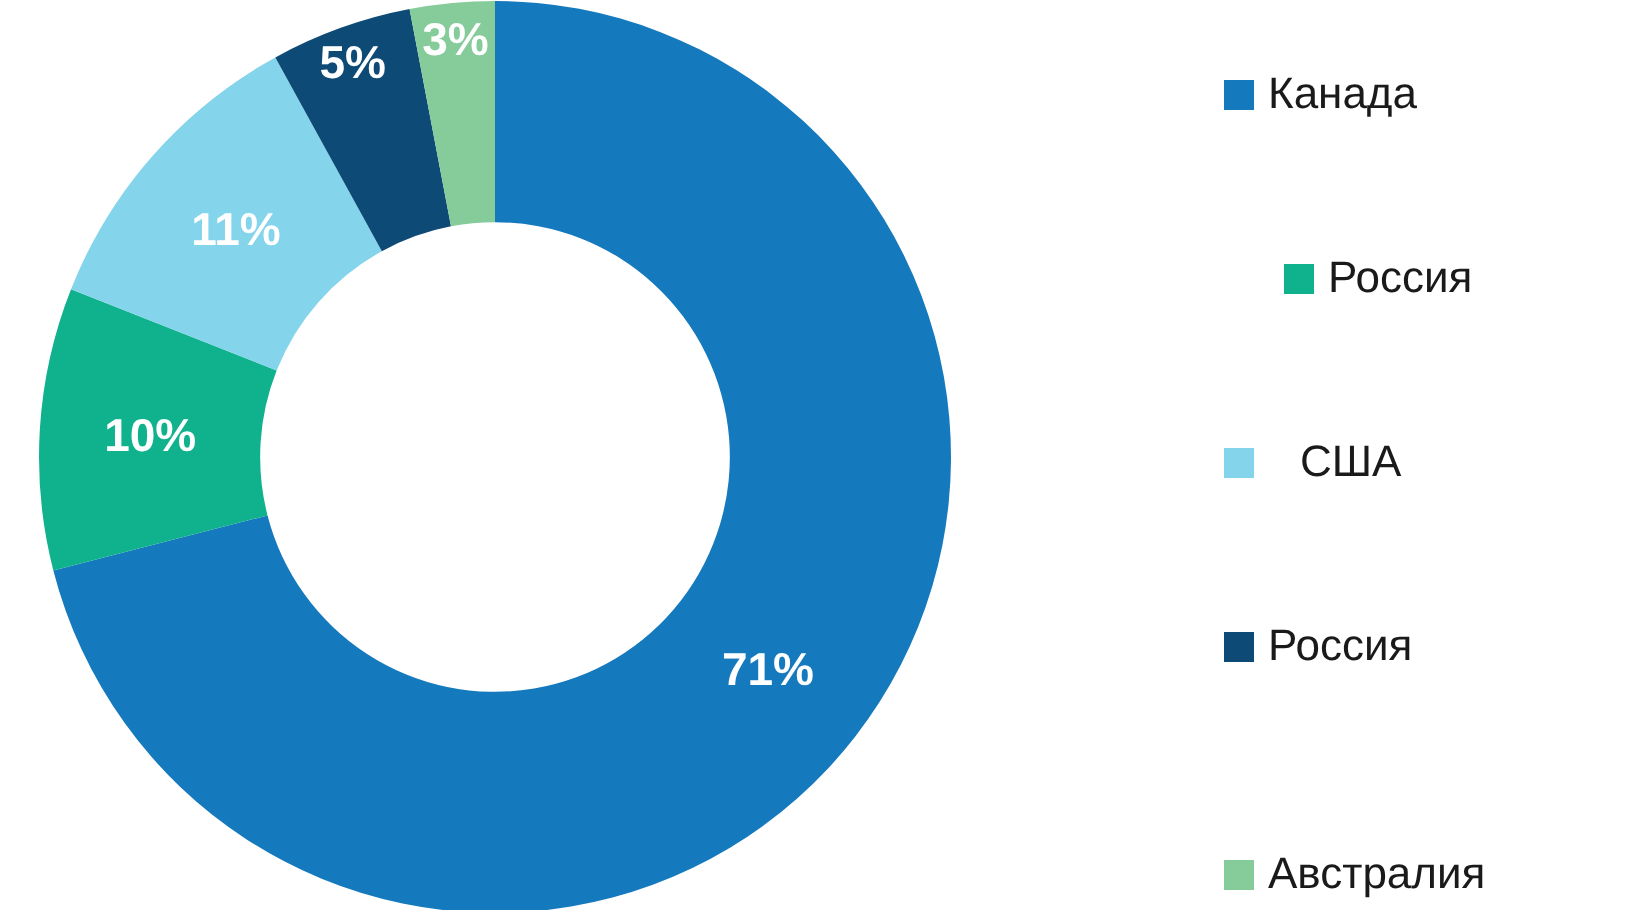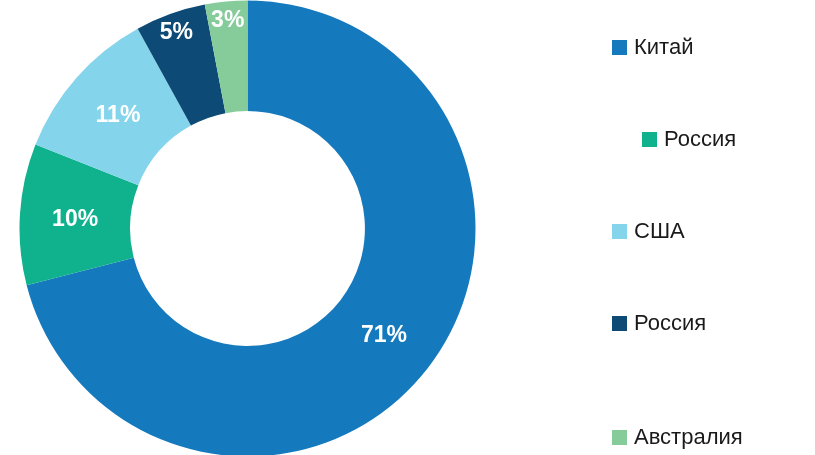--- a/index.html
+++ b/index.html
@@ -93,27 +93,27 @@
           <text x="117.94831716412335" y="114.28482773995205" class="slice-label" fill="#ffffff">11%</text>
           <text x="176.365036748489" y="30.91503851961258" class="slice-label" fill="#ffffff">5%</text>
           <text x="227.73725420311206" y="19.431987433353214" class="slice-label" fill="#ffffff">3%</text>
         </g>
     </svg>
   </div>
 
   <div id="legend">
       <div class="legend-item" style="top: 34px;">
         <span class="legend-swatch" style="background: rgb(21, 121, 190);"></span>
-        <span class="legend-label">Китай</span>
+        <span class="legend-label">Канада</span>
       </div>
       <div class="legend-item" style="top: 126px; margin-left: 30px;">
         <span class="legend-swatch" style="background: rgb(15, 178, 141);"></span>
         <span class="legend-label">Россия</span>
       </div>
-      <div class="legend-item" style="top: 218px;">
+      <div class="legend-item" style="top: 218px; gap: 16px;">
         <span class="legend-swatch" style="background: rgb(132, 212, 236);"></span>
         <span class="legend-label">США</span>
       </div>
       <div class="legend-item" style="top: 310px;">
         <span class="legend-swatch" style="background: rgb(14, 74, 118);"></span>
         <span class="legend-label">Россия</span>
       </div>
       <div class="legend-item" style="top: 398px; margin-top: 26px;">
         <span class="legend-swatch" style="background: rgb(134, 204, 155);"></span>
         <span class="legend-label">Австралия</span>

